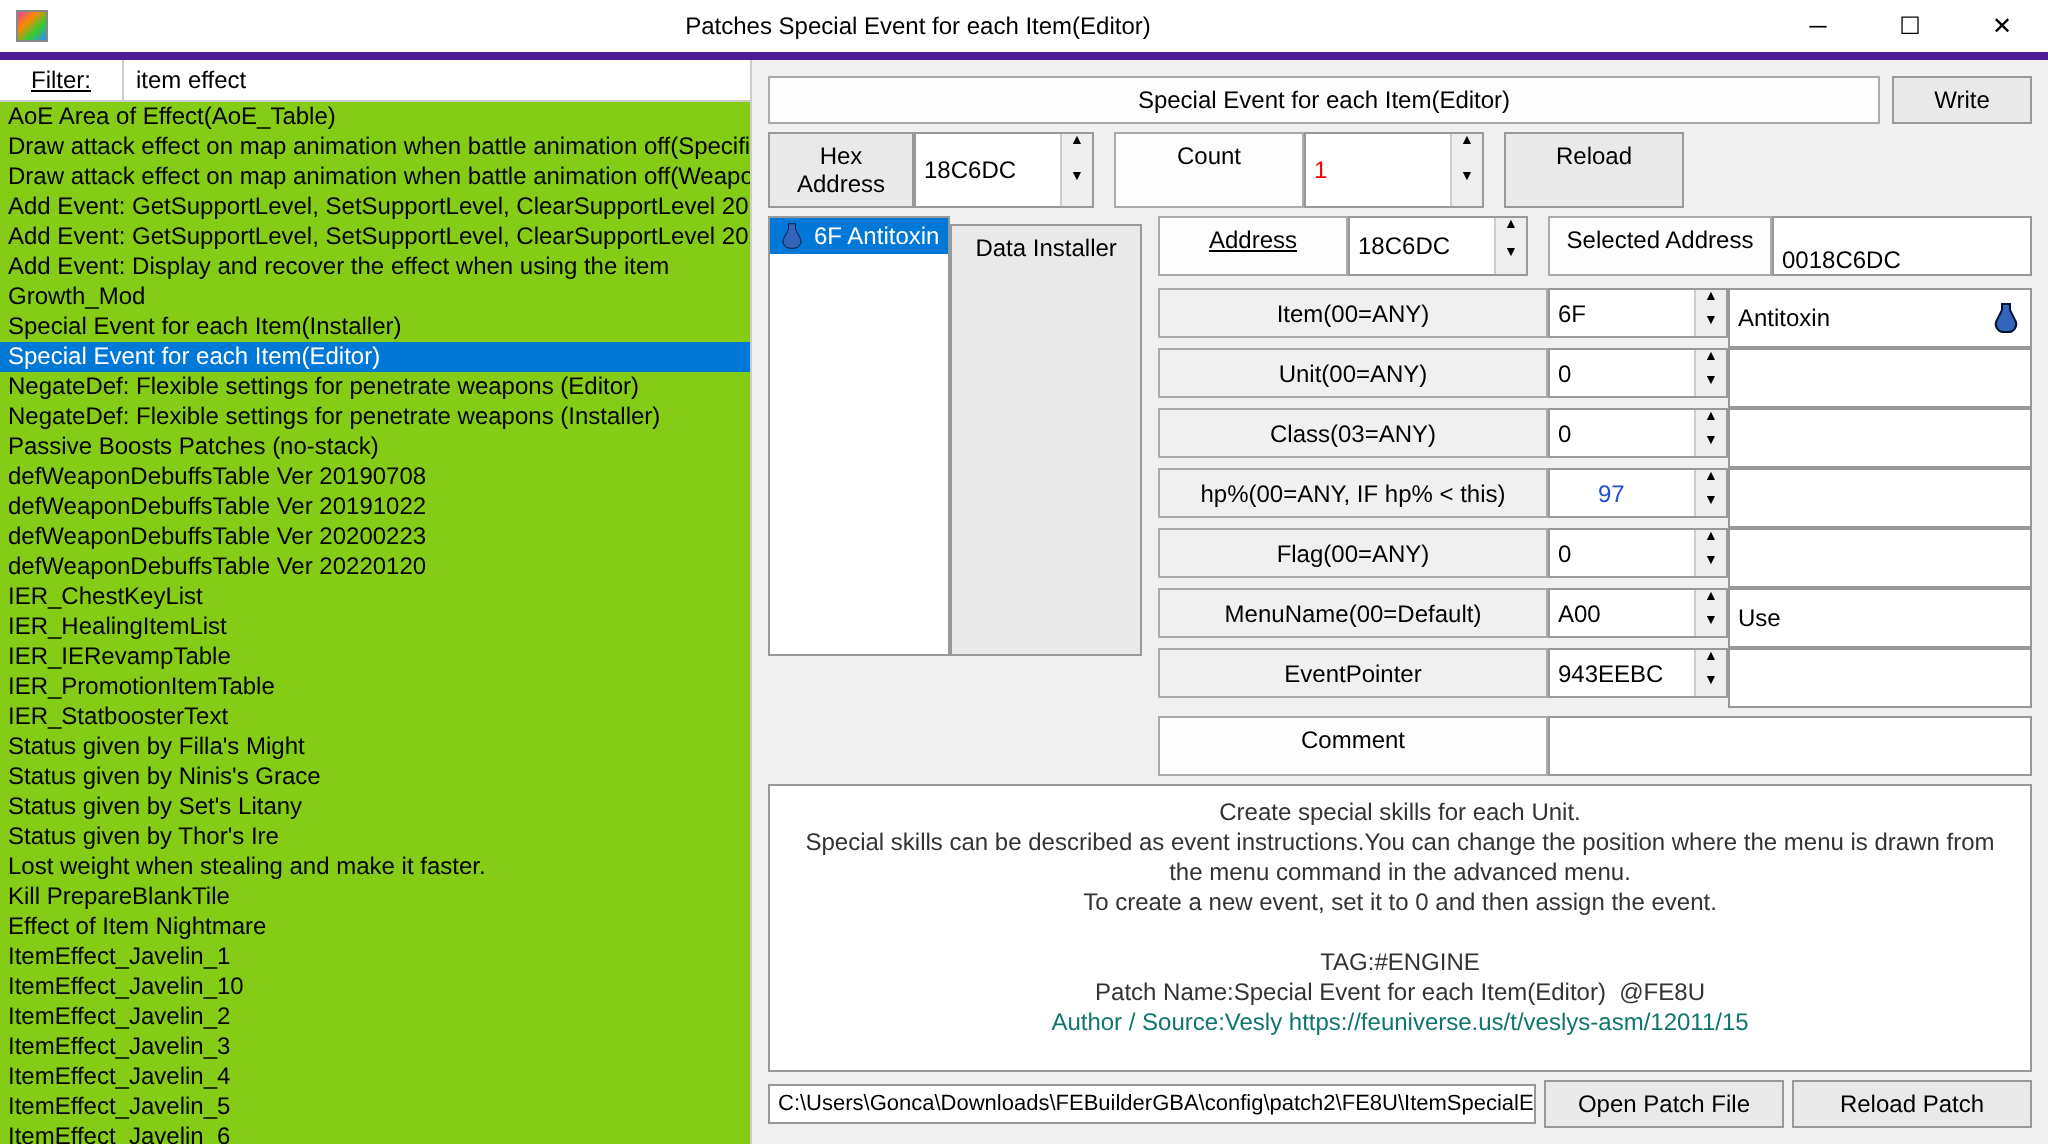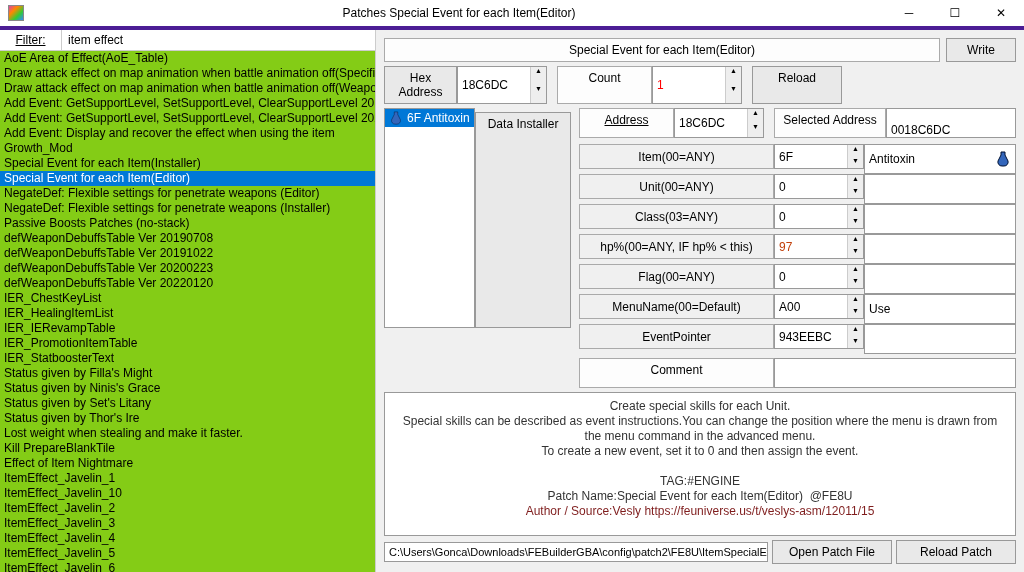--- a/index.html
+++ b/index.html
@@ -184,21 +184,21 @@
                 <div class="arrows">
                   <span>▲</span>
                   <span>▼</span>
                 </div>
               </div>
     <div class="txt val" style="flex:1;display:flex;align-items:center;gap:4px"></div>
             </div>
             <div class="grid">
               <div class="lbl gcol1">hp%(00=ANY, IF hp% &lt; this)</div>
     <div class="spin gcol2 val">
-                <input style="color: #c2410c;" value="97">
+                <input style="color: #1d4ed8; margin-left: 20px;" value="97">
                 <div class="arrows">
                   <span>▲</span>
                   <span>▼</span>
                 </div>
               </div>
     <div class="txt val" style="flex:1;display:flex;align-items:center;gap:4px"></div>
             </div>
             <div class="grid">
               <div class="lbl gcol1">Flag(00=ANY)</div>
     <div class="spin gcol2 val">
@@ -240,21 +240,21 @@
         </div>
       </div>
     </div>
 
     <div class="desc"><span>Create special skills for each Unit.
 Special skills can be described as event instructions.You can change the position where the menu is drawn from the menu command in the advanced menu.
 To create a new event, set it to 0 and then assign the event.
 
 TAG:#ENGINE
 Patch Name:Special Event for each Item(Editor)  @FE8U</span>
-<span style="color:#7f1d1d">Author / Source:Vesly https://feuniverse.us/t/veslys-asm/12011/15</span></div>
+<span style="color:#0f766e">Author / Source:Vesly https://feuniverse.us/t/veslys-asm/12011/15</span></div>
 
     <div class="footer">
       <div class="pathbox">C:\Users\Gonca\Downloads\FEBuilderGBA\config\patch2\FE8U\ItemSpecialEf</div>
       <div class="btn" style="width:120px">Open Patch File</div>
       <div class="btn" style="width:120px">Reload Patch</div>
     </div>
   </div>
 </div>
 
 </body></html>

